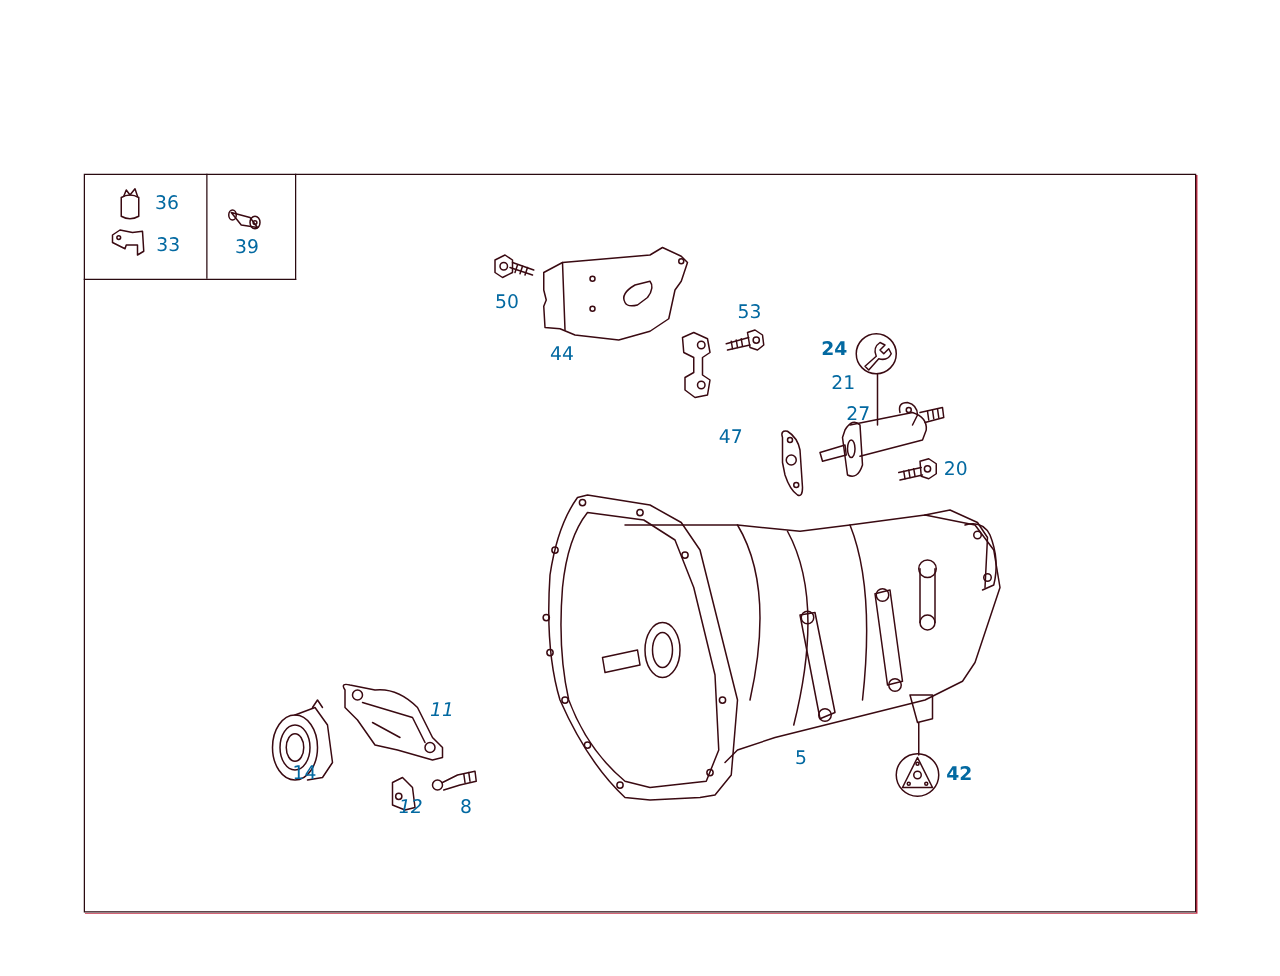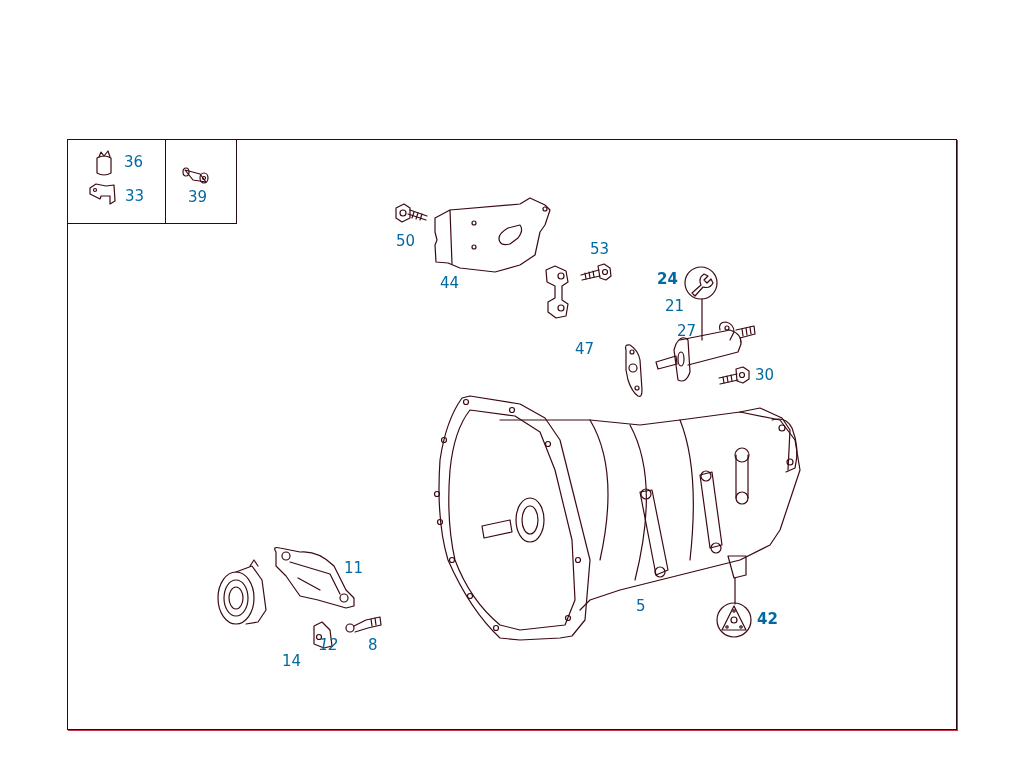--- a/index.html
+++ b/index.html
@@ -183,19 +183,19 @@
 <div class="lbl" style="left:125px;top:189px;">33</div>
 <div class="lbl" style="left:188px;top:190px;">39</div>
 
 <div class="lbl" style="left:396px;top:234px;text-align:right;">50</div>
 <div class="lbl" style="left:440px;top:276px;">44</div>
 <div class="lbl" style="left:590px;top:242px;">53</div>
 <div class="lbl" style="left:575px;top:299px;margin-top:43px;">47</div>
 <div class="lbl" style="left:657px;top:272px;font-weight:bold;">24</div>
 <div class="lbl" style="left:665px;top:299px;">21</div>
 <div class="lbl" style="left:649px;top:324px;margin-left:28px;">27</div>
-<div class="lbl" style="left:755px;top:368px;">30</div>
+<div class="lbl" style="left:755px;top:368px;">20</div>
 <div class="lbl" style="left:636px;top:599px;">5</div>
 <div class="lbl" style="left:757px;top:612px;font-weight:bold;">42</div>
-<div class="lbl" style="left:344px;top:561px;">11</div>
-<div class="lbl" style="left:234px;top:654px;margin-left:48px;">14</div>
+<div class="lbl" style="left:344px;top:561px;font-style:italic;">11</div>
+<div class="lbl" style="left:234px;top:611px;">14</div>
 <div class="lbl" style="left:368px;top:638px;">8</div>
 <div class="lbl" style="left:319px;top:638px;font-style:italic;">12</div>
 
 </body></html>

